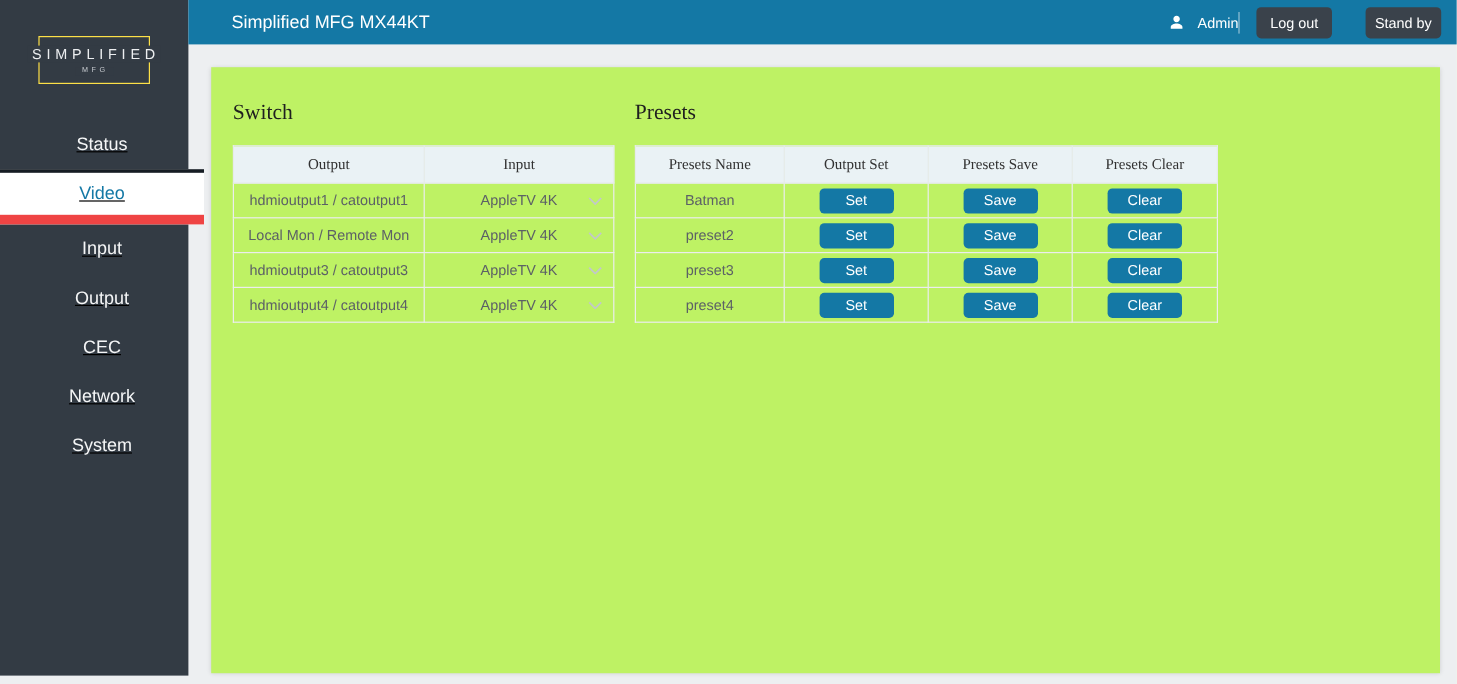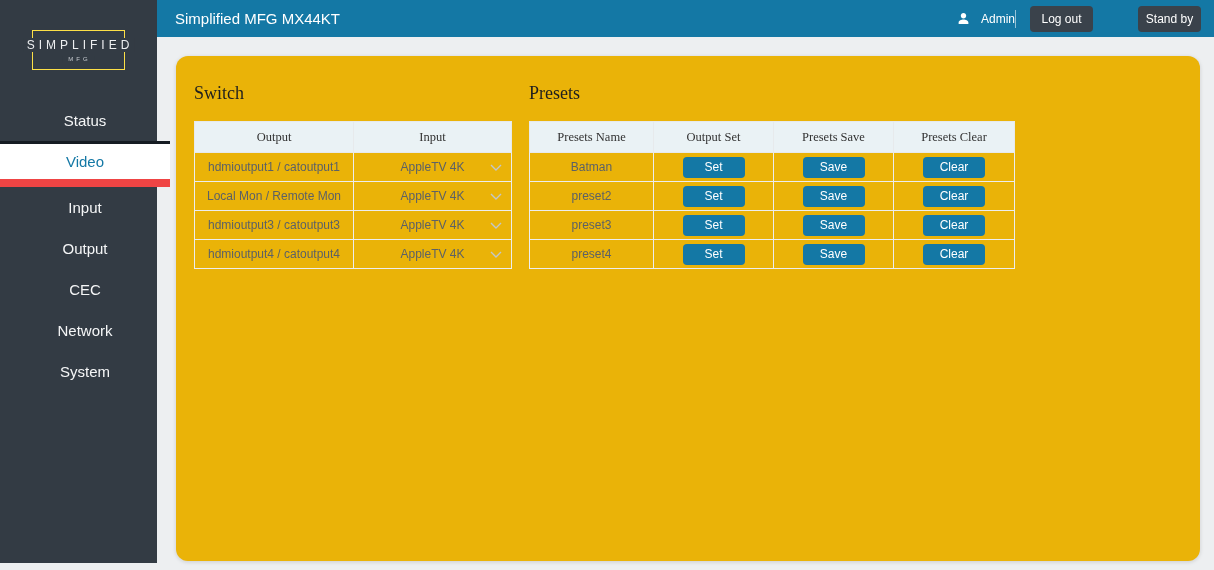--- a/index.html
+++ b/index.html
@@ -8,41 +8,41 @@
 
   
   .sidebar{position:absolute;left:0;top:0;width:157px;height:563px;background:#333b44;}
   .logo{position:relative;width:91px;height:38px;margin:30px auto 0;border:1px solid #fde047;}
   .logo-main{position:absolute;top:7px;left:50%;transform:translateX(-50%);
     background:#333b44;color:#eceef0;font-size:12px;letter-spacing:4px;
     padding:1px 1px 1px 4px;white-space:nowrap;line-height:12px;}
   .logo-sub{position:absolute;top:25px;left:50%;transform:translateX(-50%);
     background:#333b44;color:#c6cacf;font-size:6px;letter-spacing:3px;
     padding:0 4px 0 6px;white-space:nowrap;line-height:7px;}
-  .menu{position:absolute;top:100px;left:0;width:170px;}
+  .menu{position:absolute;top:100px;left:0;width:170px;text-decoration:underline;}
   .menu-item{height:41px;line-height:41px;text-align:center;color:#f5f6f7;
     font-size:15px;cursor:pointer;}
   .menu-item.active{background:#ffffff;color:#1478a5;height:35px;line-height:35px;
     border-top:3px solid #161c23;border-bottom:8px solid #ef4444;}
 
   
   .topbar{position:absolute;left:157px;top:0;right:0;height:37px;background:#1478a5;
     display:flex;align-items:center;}
-  .topbar-title{margin-left:18px;color:#ffffff;font-size:15px;text-align:center;}
+  .topbar-title{margin-left:36px;color:#ffffff;font-size:15px;text-align:center;}
   .topbar-right{margin-left:auto;display:flex;align-items:center;padding-right:13px;}
   .user-icon{display:flex;align-items:center;margin-right:11px;}
   .admin-label{color:#ffffff;font-size:12px;}
   .v-divider{width:1px;height:18px;background:rgba(255,255,255,0.55);margin-right:14px;}
   .dark-btn{background:#3a424b;color:#ffffff;font-size:12px;font-family:"Liberation Sans",sans-serif;
     border:none;border-radius:4px;padding:6px 0;width:63px;text-align:center;cursor:pointer;}
-  .dark-btn.logout{margin-right:45px;}
-
-  
-  .card{position:absolute;left:176px;top:56px;width:1024px;height:505px;background:#eab308;
-    border-radius:12px;box-shadow:0 1px 4px rgba(0,0,0,0.14);}
+  .dark-btn.logout{margin-right:28px;}
+
+  
+  .card{position:absolute;left:176px;top:56px;width:1024px;height:505px;background:#bef264;
+    border-radius:0;box-shadow:0 1px 4px rgba(0,0,0,0.14);}
   .section-title{font-family:"Liberation Serif",serif;font-size:18px;color:#1f1f1f;
     margin:0 0 17px 0;font-weight:normal;}
   .switch-section{position:absolute;left:18px;top:27px;}
   .presets-section{position:absolute;left:353px;top:27px;}
 
   
   table.tbl{border-collapse:collapse;table-layout:fixed;}
   .tbl th{background:#eaf2f5;font-family:"Liberation Serif",serif;font-weight:normal;
     font-size:12.5px;color:#323232;height:28px;border:1px solid #e7eaec;}
   .tbl td{height:26px;border:1px solid #ecedee;font-size:12px;color:#5c6166;text-align:center;}

